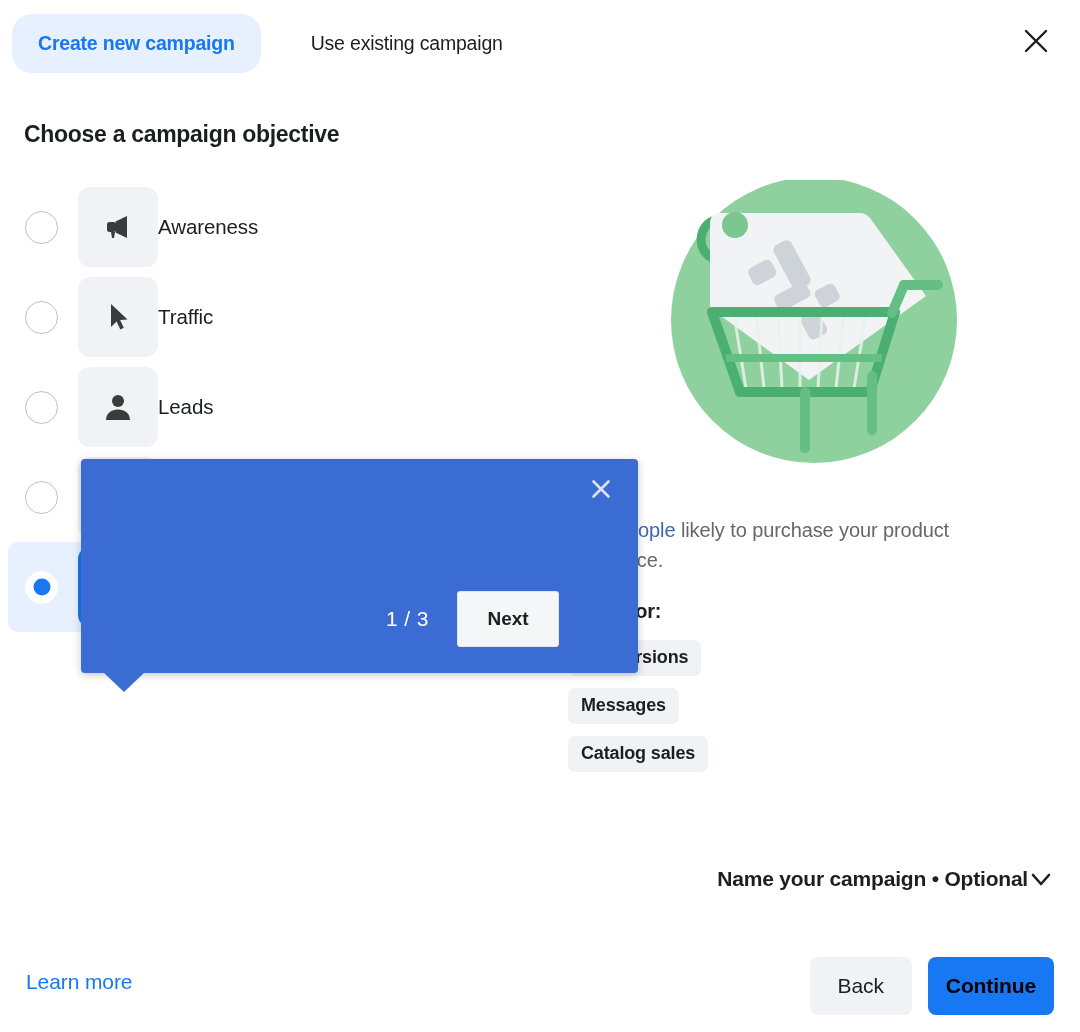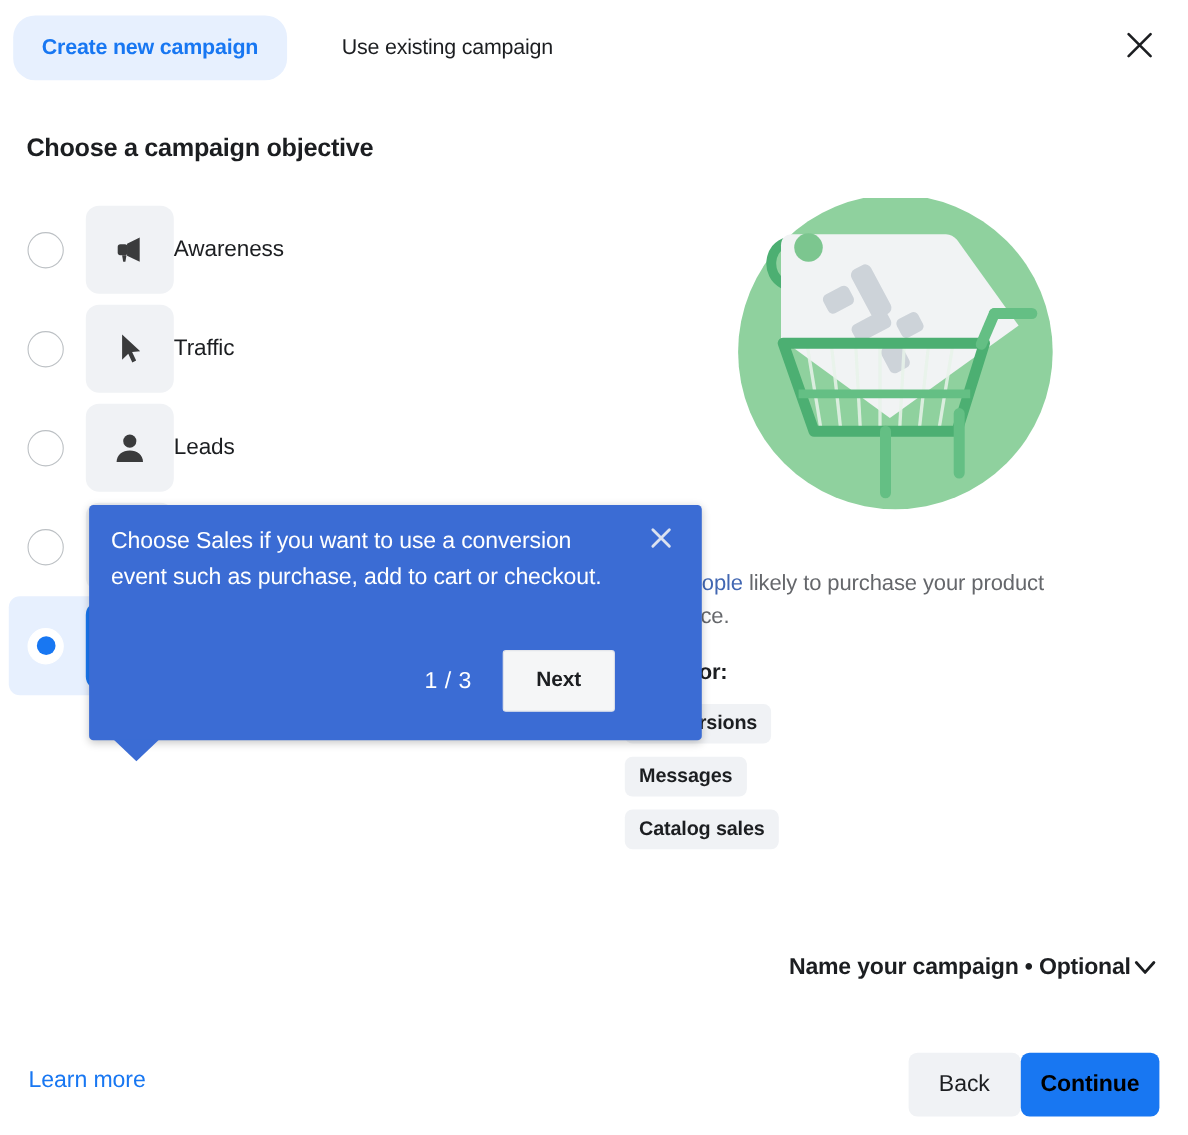--- a/index.html
+++ b/index.html
@@ -295,20 +295,21 @@
     color: #1877f2;
     letter-spacing: -0.1px;
     cursor: pointer;
     text-decoration: none;
   }
   .footer-btns {
     position: absolute;
     right: 26px;
     top: 957px;
     display: flex;
+    gap: 16px;
   }
   .btn {
     height: 58px;
     border-radius: 8px;
     border: none;
     font-size: 21px;
     font-family: "Liberation Sans", sans-serif;
     cursor: pointer;
     letter-spacing: -0.1px;
     padding: 0 28px;
@@ -464,21 +465,20 @@
   <div class="info-goodfor">Good for:</div>
 
   <div class="pill-list">
     <span class="pill-row"><span class="pill">Conversions</span></span>
     <span class="pill-row"><span class="pill">Messages</span></span>
     <span class="pill-row"><span class="pill">Catalog sales</span></span>
   </div>
 </div>
 
 <div class="coach">
-  <div class="coach-text">Choose Sales if you want to use a conversion event such as purchase, add to cart or checkout.</div>
   <div class="coach-close">
     <span>
       <svg width="22" height="22" viewBox="0 0 22 22">
         <path d="M3.5 3.5 L18.5 18.5 M18.5 3.5 L3.5 18.5" stroke="#dbe2f0" stroke-width="2.6" stroke-linecap="round" fill="none"></path>
       </svg>
     </span>
   </div>
   <div class="coach-counter">1 / 3</div>
   <button class="coach-next">Next</button>
 </div>

